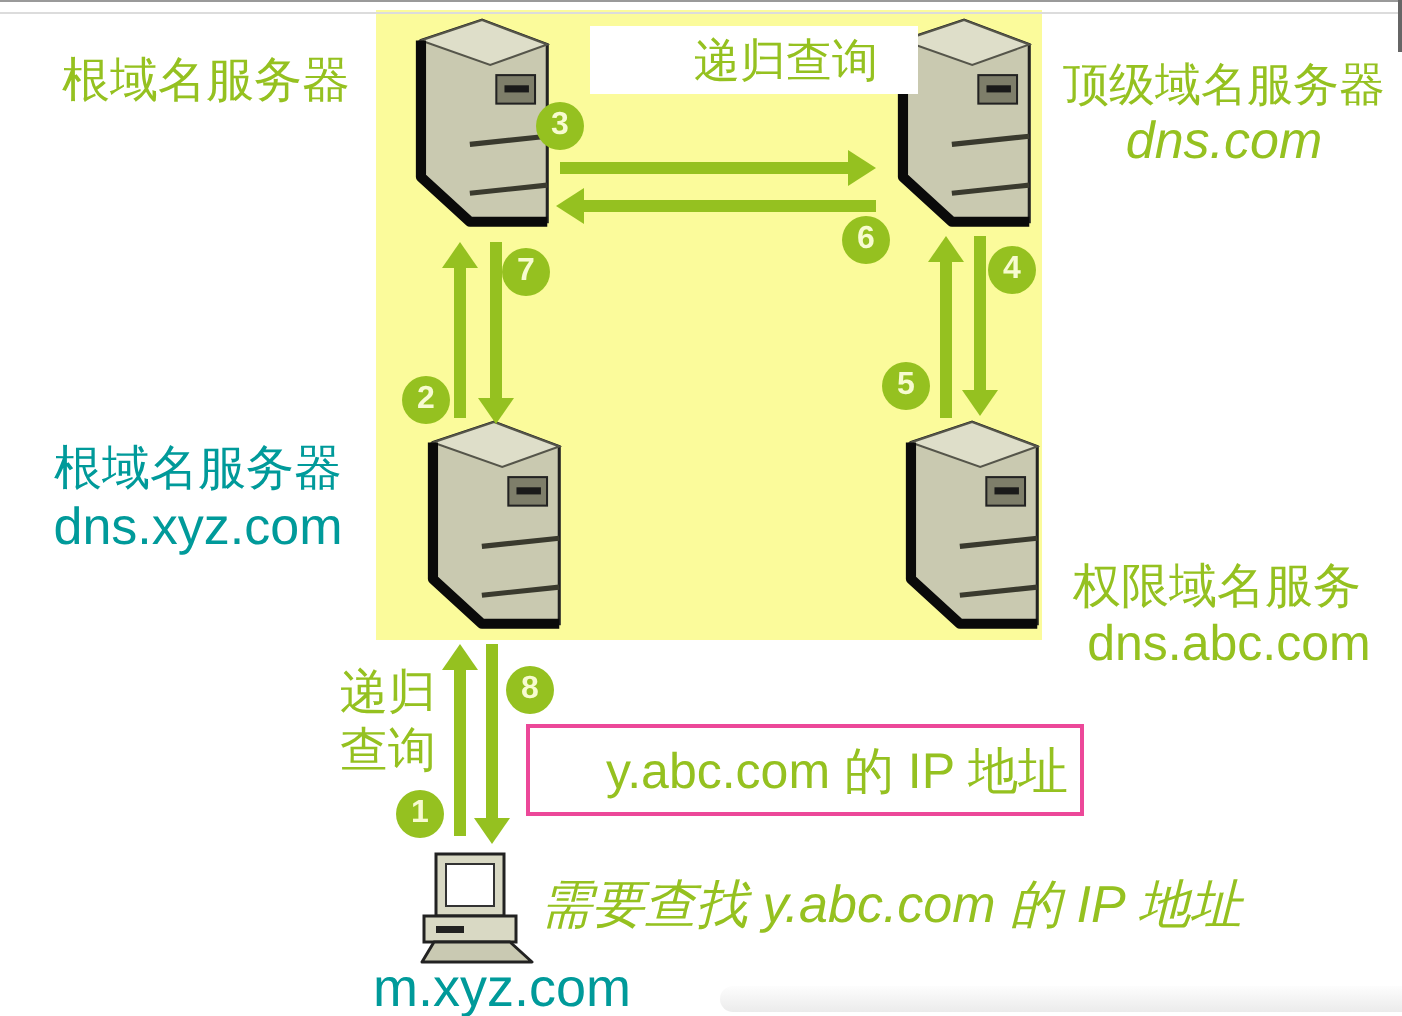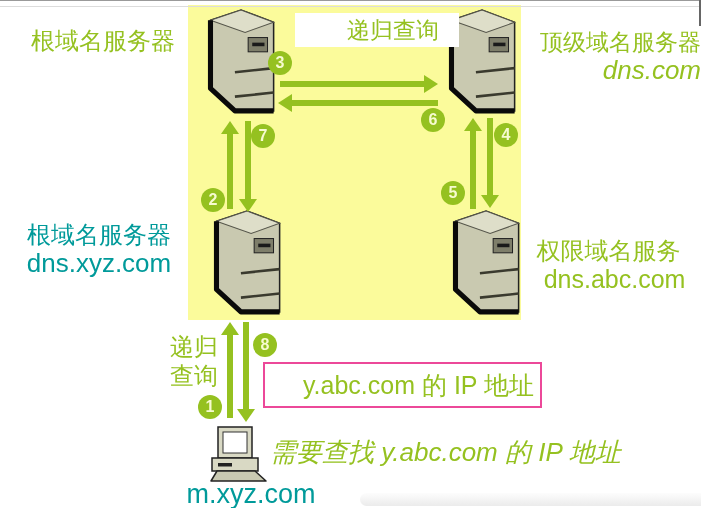--- a/index.html
+++ b/index.html
@@ -123,32 +123,32 @@
   <div class="step-circle" style="left:421px;top:108px;">6</div>
   <div class="step-circle" style="left:251px;top:124px;">7</div>
   <div class="step-circle" style="left:253px;top:333px;">8</div>
 
   <div class="white-box" style="left:295px;top:13px;width:132px;height:34px;">
     <span class="green-text" style="font-size:23px;">递归查询</span>
   </div>
 
   <div class="label green-text center" style="left:18px;top:28px;width:170px;font-size:24px;">根域名服务器</div>
 
-  <div class="label center" style="left:523px;top:30px;width:178px;text-align:right;">
+  <div class="label center" style="left:523px;top:30px;width:178px;">
     <div class="green-text" style="font-size:23px;">顶级域名服务器</div>
     <div class="green-text" style="font-size:26px;font-style:italic;">dns.com</div>
   </div>
 
   <div class="label center" style="left:8px;top:222px;width:182px;">
     <div class="teal-text" style="font-size:24px;">根域名服务器</div>
     <div class="teal-text" style="font-size:26px;">dns.xyz.com</div>
   </div>
 
   <div class="label center" style="left:521px;top:238px;width:175px;">
-    <div class="green-text" style="font-size:24px;">权限域名服务</div>
+    <div class="green-text" style="font-size:24px;margin-top:43px;">权限域名服务</div>
     <div class="green-text" style="font-size:25px;padding-left:12px;">dns.abc.com</div>
   </div>
 
   <div class="label center" style="left:168px;top:332px;width:52px;line-height:1.22;">
     <div class="green-text" style="font-size:24px;">递归</div>
     <div class="green-text" style="font-size:24px;">查询</div>
   </div>
 
   <div class="white-box ip-box" style="left:263px;top:362px;width:243px;height:42px;">
     <span class="green-text" style="font-size:25px;">y.abc.com 的 IP 地址</span>

